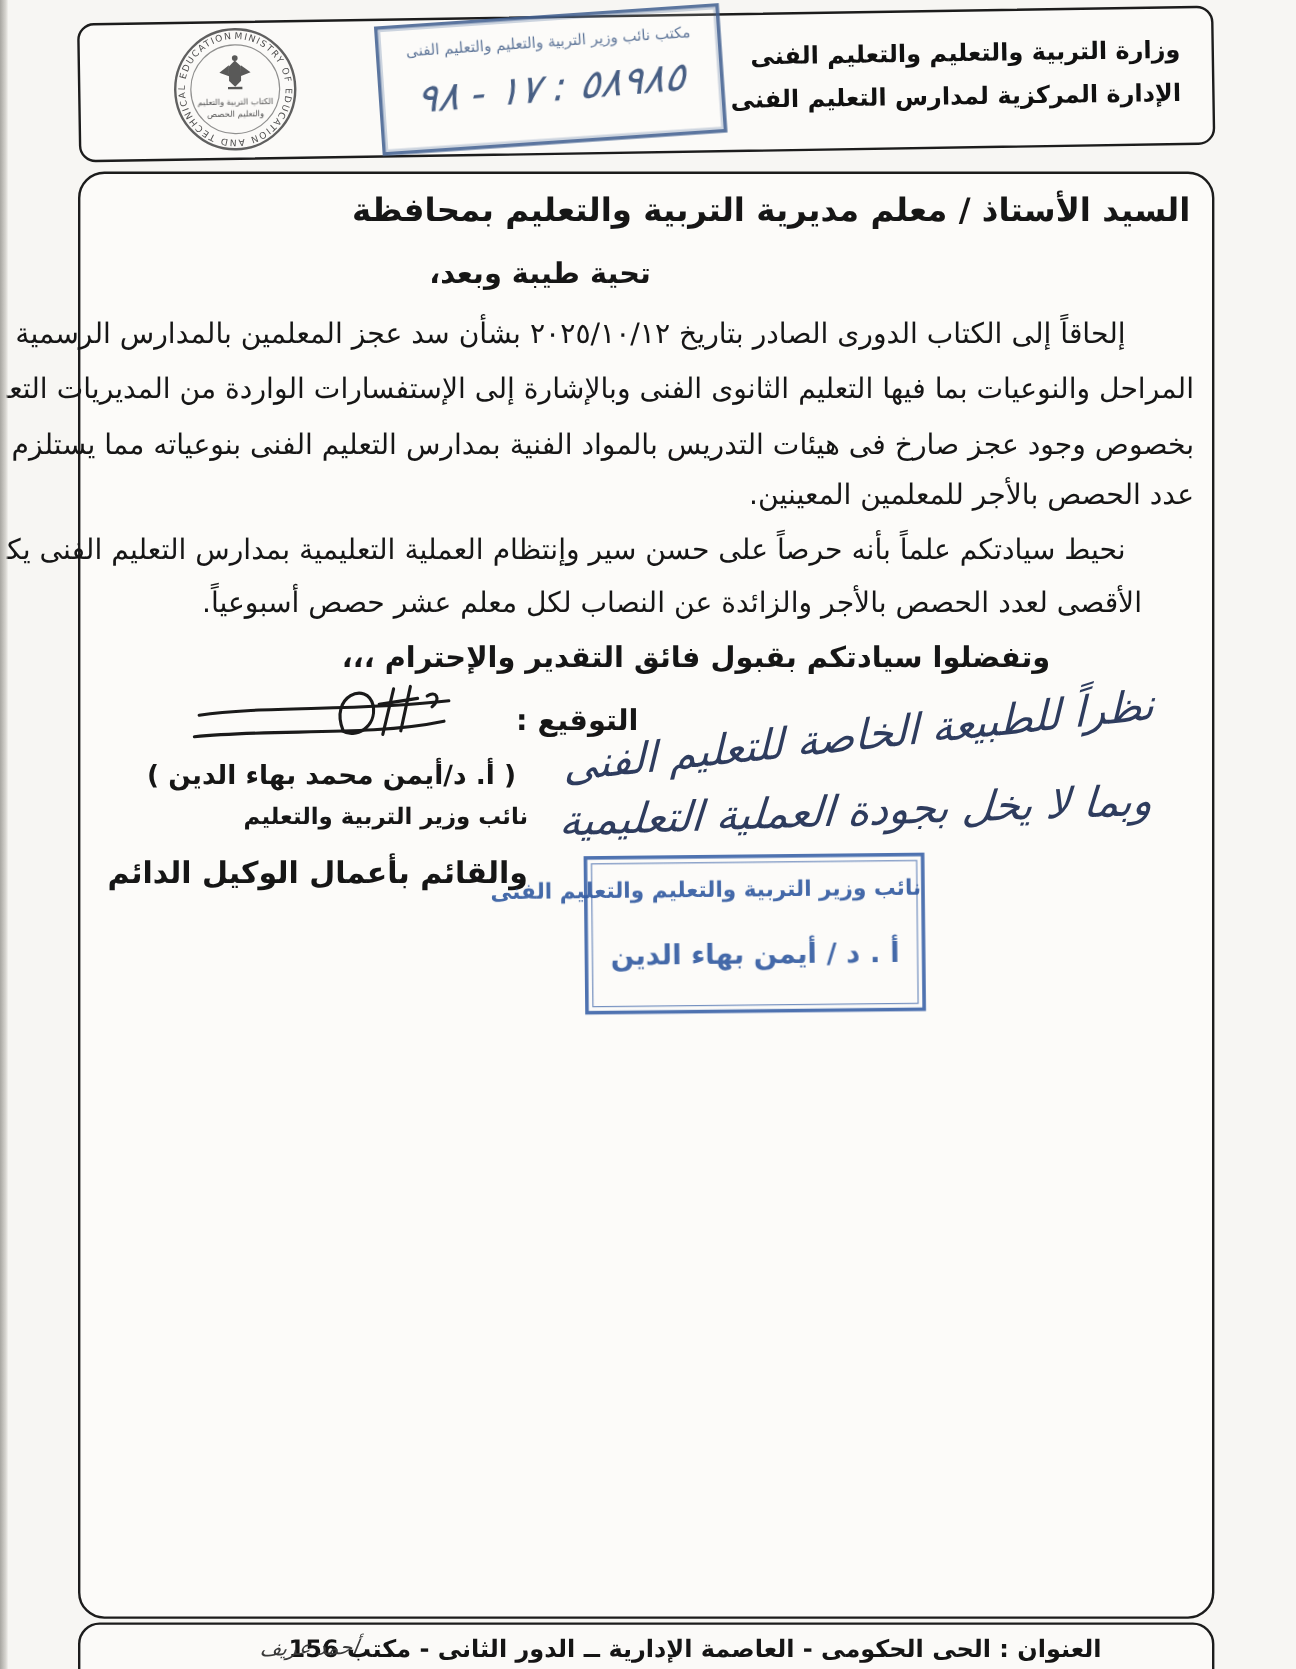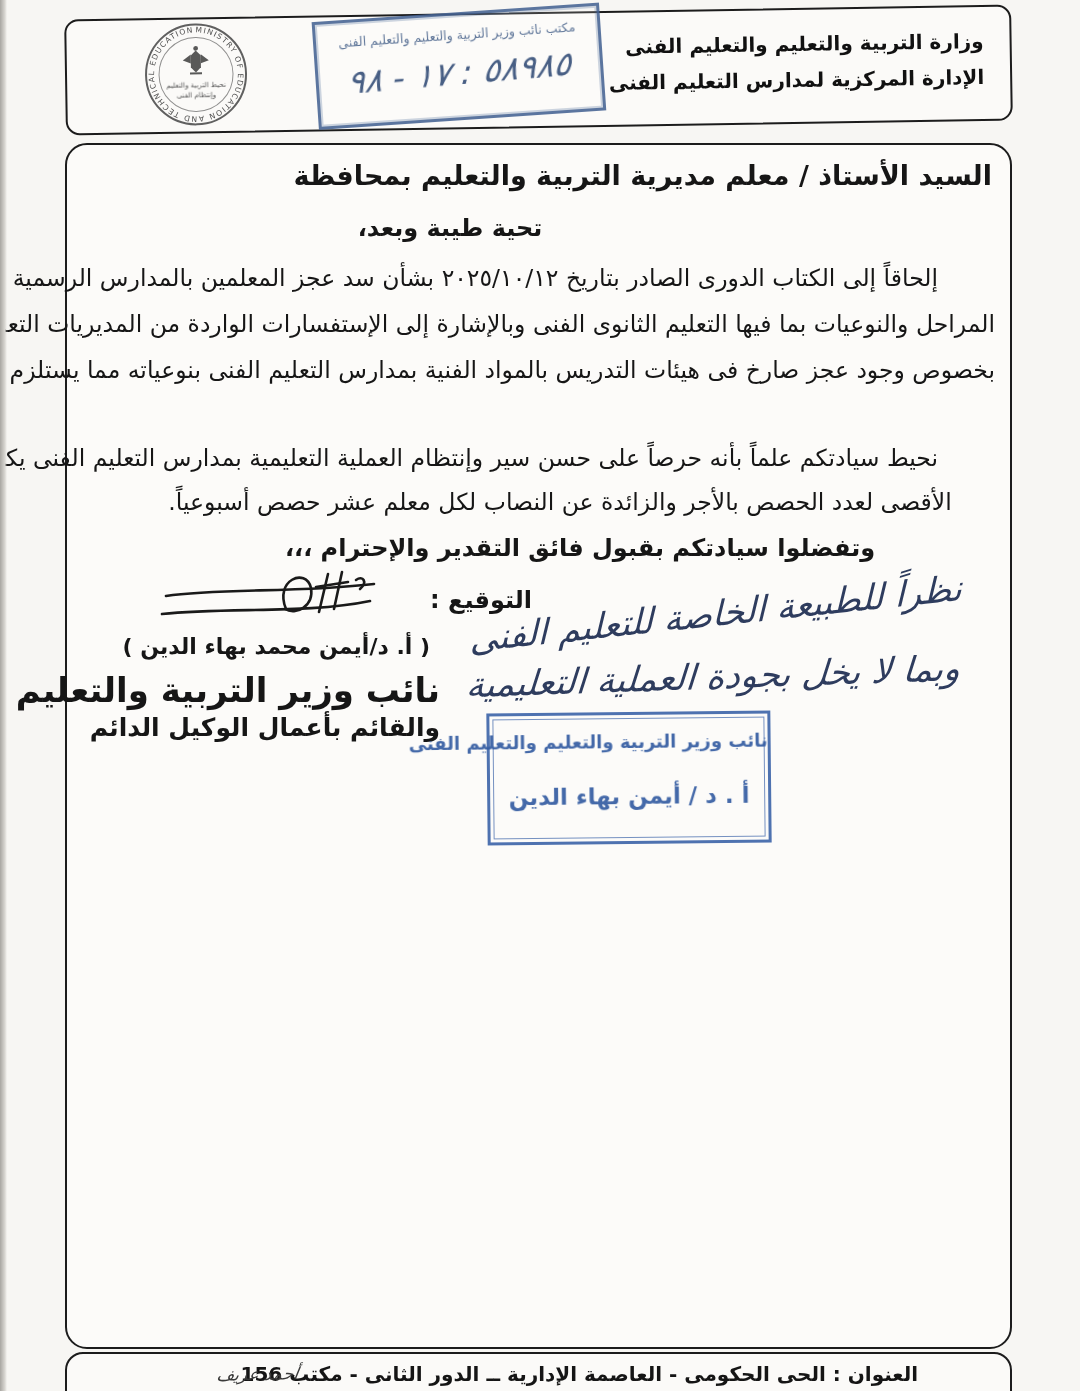--- a/index.html
+++ b/index.html
@@ -121,42 +121,43 @@
         </text>
 
         <g transform="translate(53,38)" fill="#3c3c3c" opacity="0.85">
           <circle cx="0" cy="-11" r="2.4"></circle>
           <path d="M0,-9 L5,-4 L5,8 L0,13 L-5,8 L-5,-4 Z"></path>
           <path d="M-5,-5 L-13,1 L-5,4 Z"></path>
           <path d="M5,-5 L13,1 L5,4 Z"></path>
           <rect x="-6" y="13" width="12" height="2"></rect>
         </g>
       </svg>
-      <div class="seal-center-text" style="top:60px">نحيط التربية والتعليم</div>
-      <div class="seal-center-text" style="top:70px">وإنتظام الفنى</div>
+      <div class="seal-center-text" style="top:60px">الكتاب التربية والتعليم</div>
+      <div class="seal-center-text" style="top:70px">والتعليم الحصص</div>
     </div>
 
     <div id="received-stamp">
       <div class="office-line">مكتب نائب وزير التربية والتعليم والتعليم الفنى</div>
       <div class="hand-number">٥٨٩٨٥ : ١٧ - ٩٨</div>
     </div>
 
     <div class="ministry-line" style="top:22px">وزارة التربية والتعليم والتعليم الفنى</div>
     <div class="ministry-line" style="top:58px">الإدارة المركزية لمدارس التعليم الفنى</div>
   </div>
 
   <div id="main-box" class="box"></div>
 
   <div class="line bold" style="top:160px;right:88px;font-size:27px;">السيد الأستاذ / معلم مديرية التربية والتعليم بمحافظة</div>
 
   <div class="line bold center" style="top:214px;font-size:24px;transform:translateX(-90px);">تحية طيبة وبعد،</div>
 
   <div class="line body-line" style="top:264px;right:142px;">إلحاقاً إلى الكتاب الدورى الصادر بتاريخ ٢٠٢٥/١٠/١٢ بشأن سد عجز المعلمين بالمدارس الرسمية بجمع</div>
   <div class="line body-line" style="top:310px;right:85px;">المراحل والنوعيات بما فيها التعليم الثانوى الفنى وبالإشارة إلى الإستفسارات الواردة من المديريات التعليمية</div>
   <div class="line body-line" style="top:356px;right:85px;">بخصوص وجود عجز صارخ فى هيئات التدريس بالمواد الفنية بمدارس التعليم الفنى بنوعياته مما يستلزم زيادة</div>
+  <div class="line body-line" style="top:398px;right:85px;">عدد الحصص بالأجر للمعلمين المعينين.</div>
 
   <div class="line body-line" style="top:444px;right:142px;">نحيط سيادتكم علماً بأنه حرصاً على حسن سير وإنتظام العملية التعليمية بمدارس التعليم الفنى يكون الحد</div>
   <div class="line body-line center" style="top:488px;transform:translateX(20px);">الأقصى لعدد الحصص بالأجر والزائدة عن النصاب لكل معلم عشر حصص أسبوعياً.</div>
 
   <div class="line bold center" style="top:534px;font-size:24px;transform:translateX(40px);">وتفضلوا سيادتكم بقبول فائق التقدير والإحترام ،،،</div>
 
   <div class="line bold" style="top:586px;right:548px;font-size:24px;">التوقيع :</div>
 
   <svg id="signature-scribble" viewBox="0 0 225 72">
     <g fill="none" stroke="#1a1a1a" stroke-width="2.6" stroke-linecap="round">
@@ -164,21 +165,21 @@
       <path d="M 4 52 C 70 45, 150 52, 212 39"></path>
       <path d="M 128 47 C 116 18, 148 5, 153 26 C 156 44, 138 54, 127 47"></path>
       <path d="M 170 12 L 161 50"></path>
       <path d="M 184 10 L 176 47"></path>
       <path d="M 158 25 L 190 20"></path>
       <path d="M 198 18 C 205 13, 210 20, 202 27"></path>
     </g>
   </svg>
 
   <div class="line bold" style="top:634px;right:650px;font-size:22px;">( أ. د/أيمن محمد بهاء الدين )</div>
-  <div class="line bold" style="top:670px;right:640px;font-size:34px;">نائب وزير التربية والتعليم</div>
+  <div class="line bold" style="top:670px;right:640px;font-size:19px;">نائب وزير التربية والتعليم</div>
   <div class="line bold" style="top:713px;right:640px;font-size:25px;text-align:center;">والقائم بأعمال الوكيل الدائم</div>
 
   <div id="hand-note-1" class="hand-note">نظراً للطبيعة الخاصة للتعليم الفنى</div>
   <div id="hand-note-2" class="hand-note">وبما لا يخل بجودة العملية التعليمية</div>
 
   <div id="approval-stamp">
     <div class="inner"></div>
     <div class="st-line1">نائب وزير التربية والتعليم والتعليم الفنى</div>
     <div class="st-line2">أ . د / أيمن بهاء الدين</div>
   </div>

